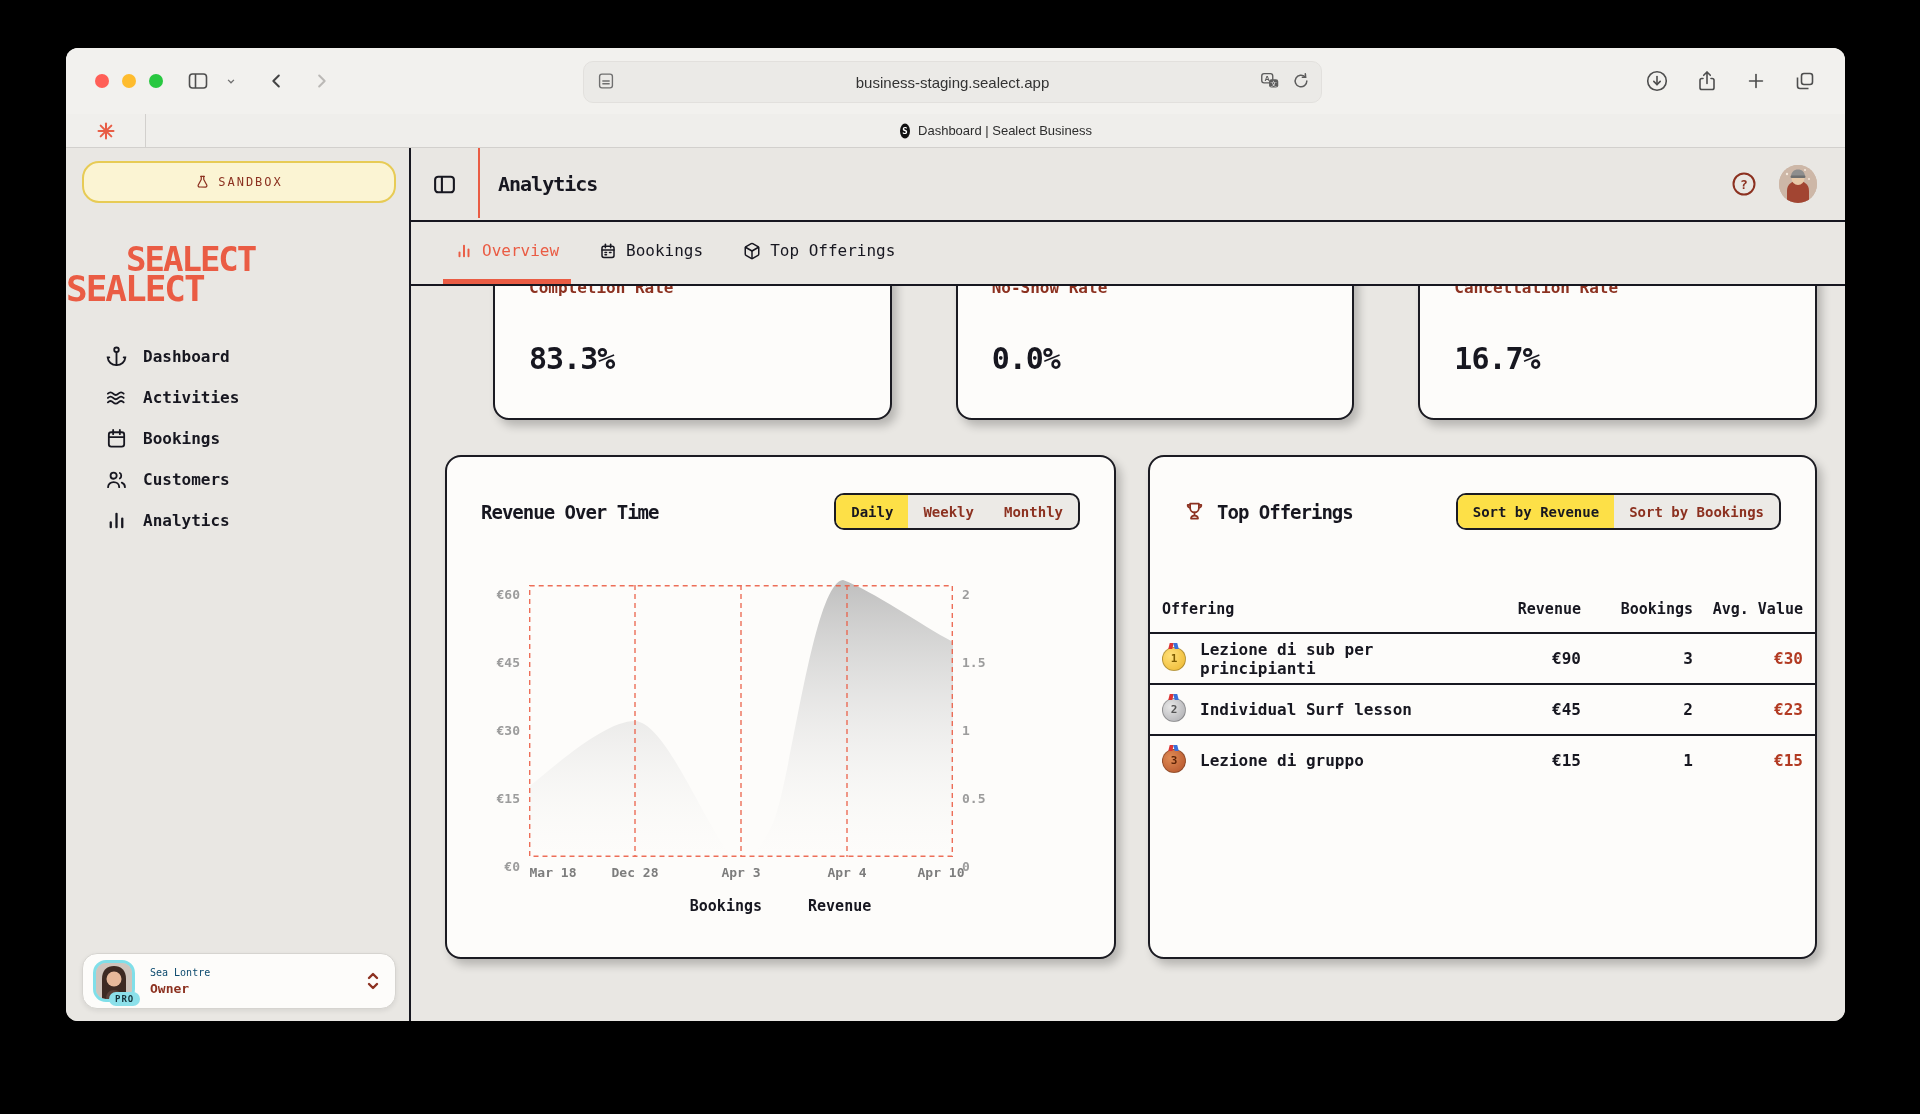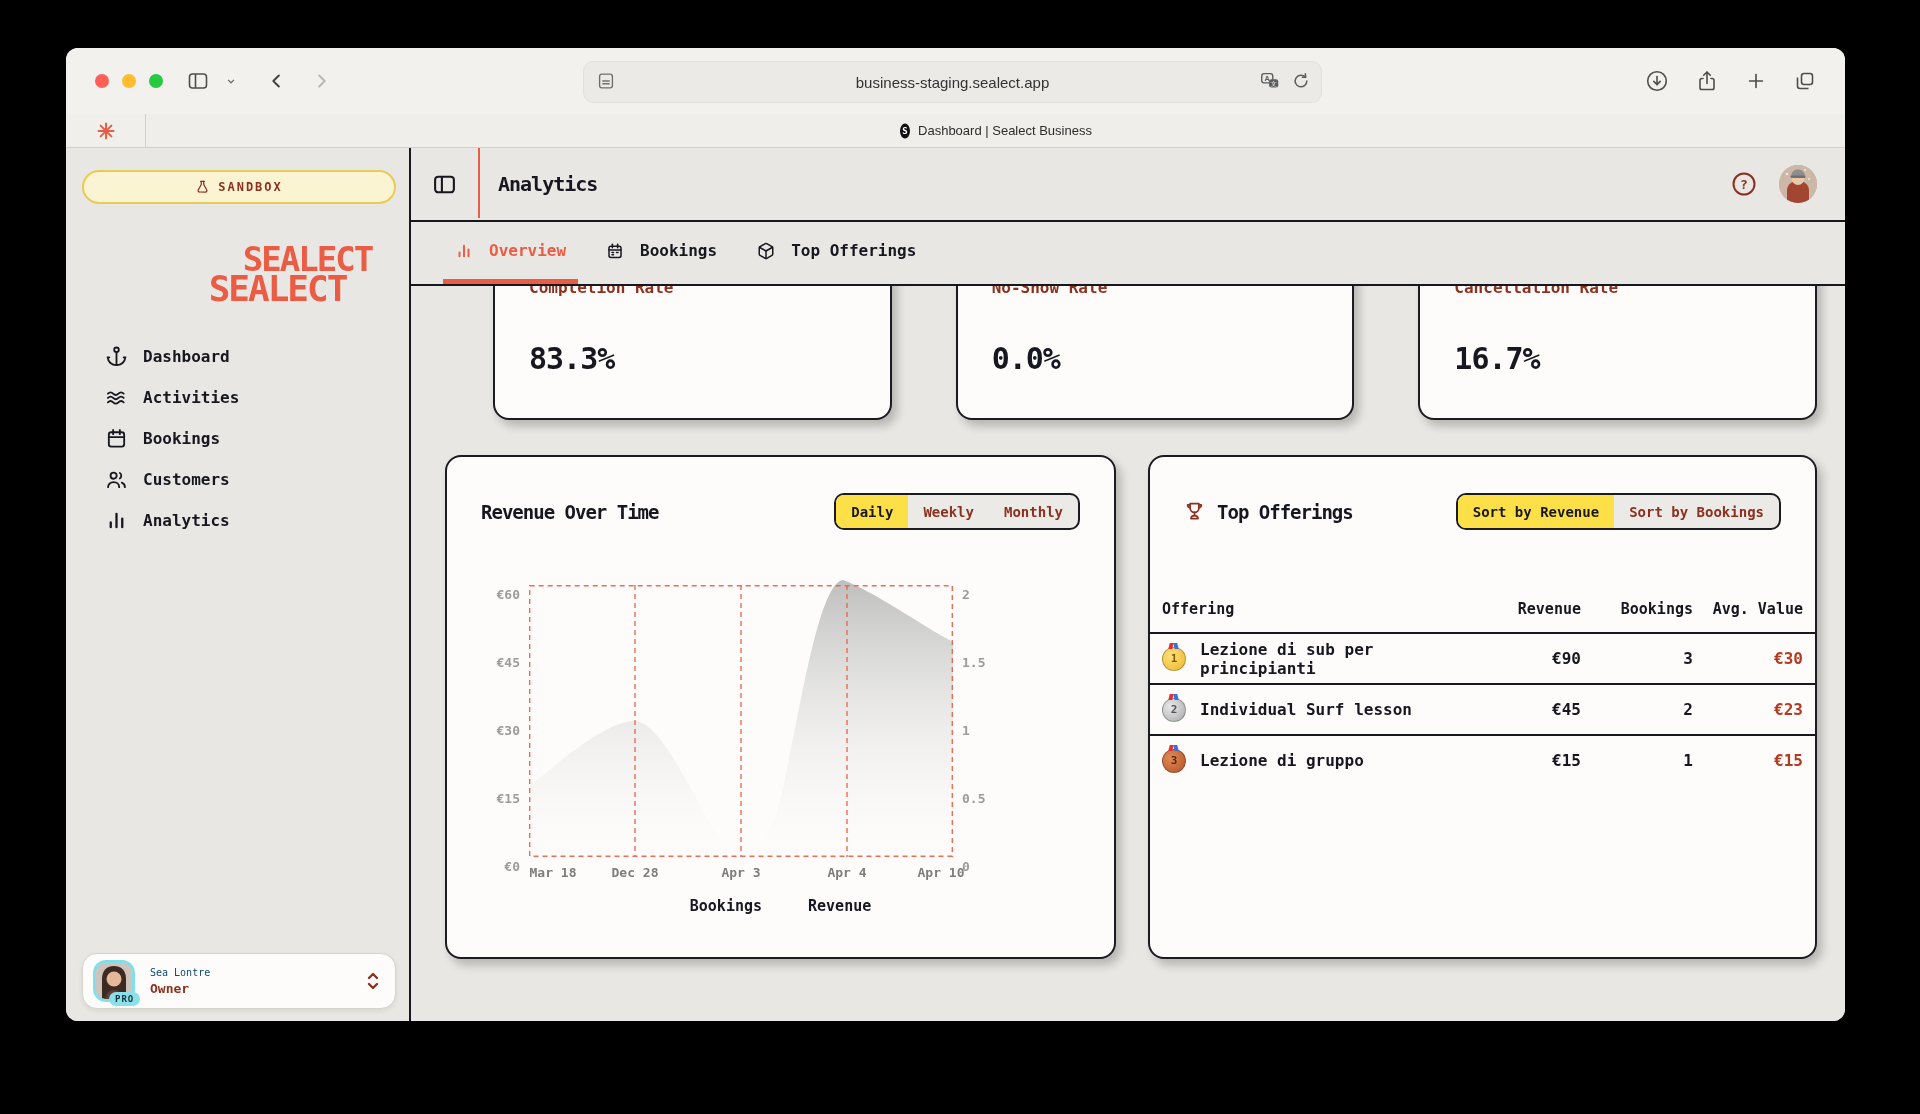--- a/index.html
+++ b/index.html
@@ -16,24 +16,24 @@
   .urlfield{position:absolute;left:517px;top:13px;width:737px;height:40px;background:#ebeae7;border:1px solid #e2e0dd;
             border-radius:10px;display:flex;align-items:center;justify-content:center;color:#333;font-size:15px;}
   .url-left{position:absolute;left:11px;top:8px;}
   .url-right{position:absolute;right:10px;top:8px;display:flex;gap:10px;align-items:center;}
   .tabstrip{height:33px;background:#e7e5e2;border-bottom:1px solid #d2d0cd;display:flex;font-family:"Liberation Sans",sans-serif;}
   .pinnedtab{width:79px;background:#f0efec;border-right:1px solid #d2d0cd;display:flex;align-items:center;justify-content:center;}
   .maintab{flex:1;background:#edecf0;background:#efeeeb;display:flex;align-items:center;justify-content:center;gap:7px;color:#2d2d2d;font-size:13px;}
   
   .app{display:flex;height:874px;background:#e9e7e3;}
   .sidebar{width:343px;flex-shrink:0;border-right:2px solid #171720;position:relative;}
-  .sandbox{position:absolute;left:16px;top:22px;width:314px;height:34px;box-sizing:border-box;background:#fbf4d3;
+  .sandbox{position:absolute;left:16px;top:13px;width:314px;height:42px;box-sizing:border-box;background:#fbf4d3;
            border:2px solid #e7cb55;border-radius:17px;display:flex;align-items:center;justify-content:center;gap:8px;
-           color:#8c3120;font-size:12px;font-weight:bold;letter-spacing:2px;}
-  .logo{position:absolute;left:0;top:98px;width:100%;text-align:center;color:#ea5c44;font-weight:bold;line-height:.82;padding-left:40px;}
+           color:#8c3120;font-size:12px;font-weight:normal;letter-spacing:2px;}
+  .logo{position:absolute;left:0;top:98px;width:100%;text-align:left;color:#ea5c44;font-weight:bold;line-height:.82;}
   .logo .l1{font-size:34px;letter-spacing:-2px;padding-left:60px;}
   .logo .l2{font-size:36px;letter-spacing:-2px;}
   .nav{position:absolute;left:39px;top:194px;display:flex;flex-direction:column;gap:13px;}
   .nav-item{display:flex;align-items:center;gap:15px;height:28px;color:#171720;font-size:16px;font-weight:bold;cursor:pointer;}
   .usercard{position:absolute;left:16px;top:805px;width:314px;height:56px;box-sizing:border-box;background:#fdfcfa;
             border:1px solid #d6d4d0;border-radius:15px;display:flex;align-items:center;padding:0 14px 0 10px;box-shadow:0 2px 5px rgba(0,0,0,.08);}
   .avatar-wrap{position:relative;width:42px;height:42px;flex-shrink:0;}
   .avatar-ring{width:42px;height:42px;border-radius:13px;border:3px solid #80dfe9;box-sizing:border-box;overflow:hidden;background:#d8cfc8;}
   .probadge{position:absolute;left:16px;bottom:-4px;background:#8ce0ea;color:#14323a;font-size:9px;font-weight:bold;
             padding:2px 6px;border-radius:7px;letter-spacing:1px;}
@@ -42,21 +42,21 @@
   .uname .r{font-size:13px;font-weight:bold;color:#8c3120;margin-top:3px;}
   
   .main{flex:1;display:flex;flex-direction:column;min-width:0;}
   .appheader{height:72px;border-bottom:2px solid #171720;position:relative;display:flex;align-items:center;}
   .panelbtn{position:absolute;left:21px;top:24px;cursor:pointer;}
   .hdivider{position:absolute;left:67px;top:0;width:2px;height:70px;background:#ea5c44;}
   .htitle{position:absolute;left:87px;font-size:20px;font-weight:bold;letter-spacing:-1px;color:#171720;}
   .hright{position:absolute;right:28px;display:flex;align-items:center;gap:22px;}
   .havatar{width:38px;height:38px;border-radius:50%;overflow:hidden;background:#cbb6a6;}
   .tabbar{height:62px;border-bottom:2px solid #171720;display:flex;align-items:stretch;padding-left:32px;gap:16px;}
-  .tab{display:flex;align-items:center;gap:16px;padding:0 12px;font-size:16px;font-weight:bold;color:#171720;cursor:pointer;border-bottom:5px solid transparent;box-sizing:border-box;}
+  .tab{display:flex;align-items:center;gap:9px;padding:0 12px;font-size:16px;font-weight:normal;color:#171720;cursor:pointer;border-bottom:5px solid transparent;box-sizing:border-box;}
   .tab.active{color:#ea5c44;border-bottom-color:#ea5c44;}
   .content{flex:1;overflow:hidden;padding:0 28px 0 34px;}
   .card{background:#fdfcfa;border:2px solid #1b1b22;border-radius:16px;box-shadow:5px 6px 10px rgba(0,0,0,.22);box-sizing:border-box;}
   .statrow{display:flex;gap:16px;margin-top:-26px;height:160px;}
   .stat{flex:1;padding:16px 34px;margin-left:48px;}
   .stat .t{font-size:16px;font-weight:bold;color:#8c3120;}
   .stat .v{font-size:30px;font-weight:bold;letter-spacing:-1px;color:#171720;margin-top:44px;}
   .row2{display:flex;gap:32px;margin-top:35px;height:504px;}
   .chartcard{width:671px;flex-shrink:0;padding:36px 34px 0 34px;}
   .offcard{flex:1;padding:36px 0 0 0;}

